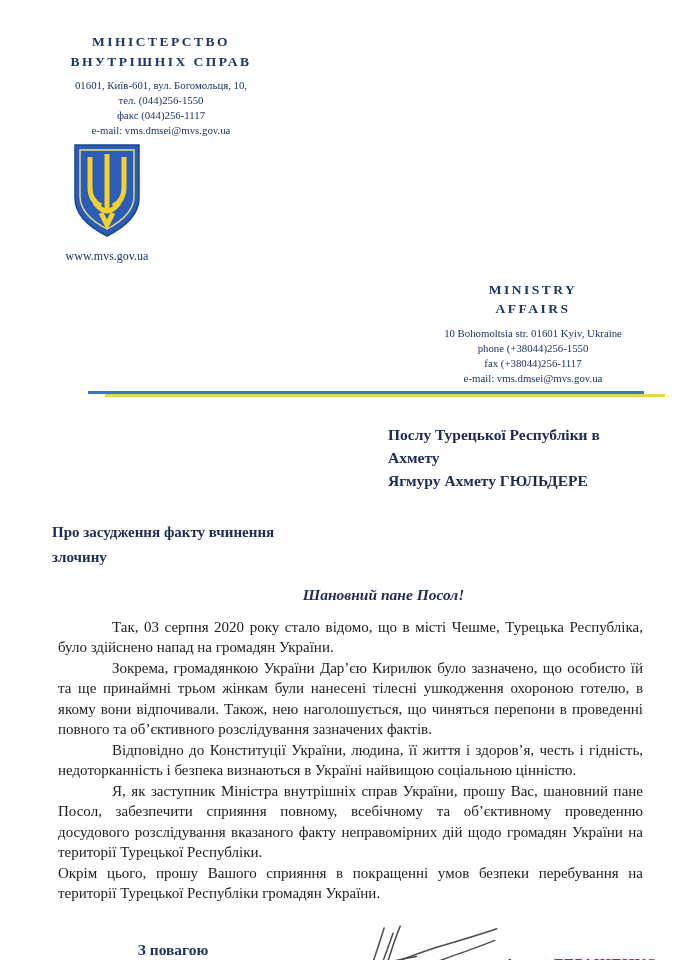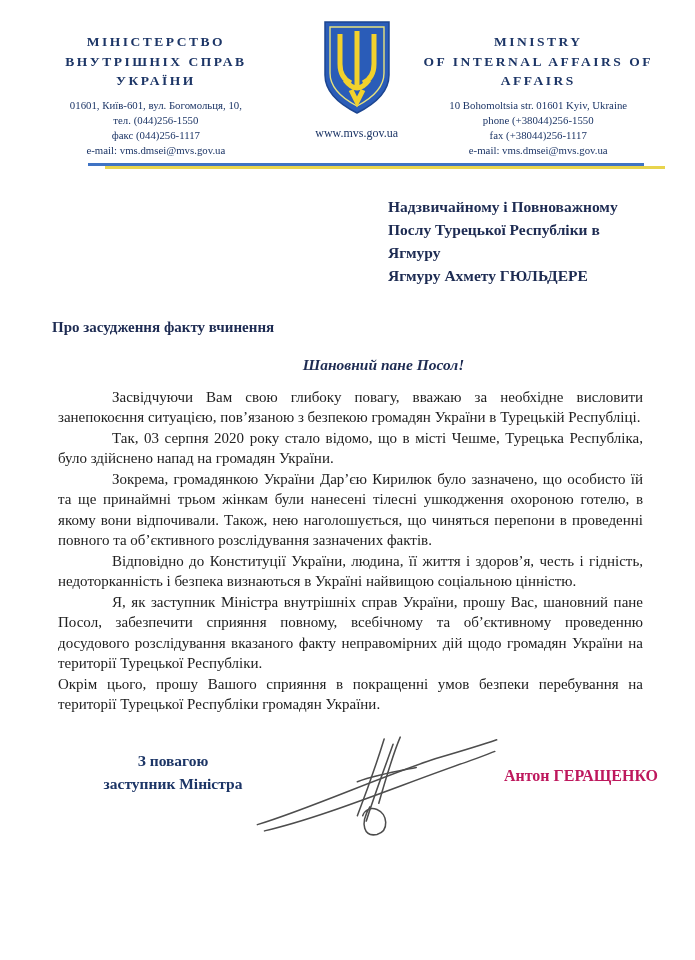--- a/index.html
+++ b/index.html
@@ -8,21 +8,21 @@
     width:695px; height:960px;
     margin:0 auto;
     background:#ffffff;
     font-family:"Liberation Serif","DejaVu Serif",serif;
     color:#1f1f1f;
     overflow:hidden;
     box-shadow:0 0 6px rgba(0,0,0,.35);
   }
 
   
-  .header { display:flex; align-items:flex-start; padding:16px 28px 0 30px; }
+  .header { display:flex; align-items:flex-start; padding:16px 28px 0 30px;flex-direction:column; }
   .hdr-col { text-align:center; }
   .hdr-left  { width:262px; padding-top:16px; }
   .hdr-right { width:268px; padding-top:16px; margin-left:auto; }
   .hdr-title { color:#1c3566; font-weight:bold; font-size:13.5px; letter-spacing:2.5px; line-height:1.45; }
   .hdr-addr  { color:#1c3566; font-size:10.8px; line-height:1.4; margin-top:7px; }
   .hdr-center { width:110px; margin-left:22px; text-align:center; }
   .emblem { display:block; margin:2px auto 0; }
   .website { color:#1c3566; font-size:12px; margin-top:8px; }
 
   
@@ -70,21 +70,20 @@
 <body>
 
 <div class="page">
 
   <div class="header">
 
     <div class="hdr-col hdr-left">
       <div class="hdr-title">
         <div>МІНІСТЕРСТВО</div>
         <div>ВНУТРІШНІХ СПРАВ</div>
-        <div>УКРАЇНИ</div>
       </div>
       <div class="hdr-addr">
         <div>01601, Київ-601, вул. Богомольця, 10,</div>
         <div>тел. (044)256-1550</div>
         <div>факс (044)256-1117</div>
         <div>e-mail: vms.dmsei@mvs.gov.ua</div>
       </div>
     </div>
 
     <div class="hdr-center">
@@ -98,52 +97,50 @@
           <path d="M25,62 Q37,78 49,62"></path>
           <path d="M31,72 L37,84 L43,72"></path>
         </g>
       </svg>
       <div class="website">www.mvs.gov.ua</div>
     </div>
 
     <div class="hdr-col hdr-right">
       <div class="hdr-title">
         <div>MINISTRY</div>
-        <div>OF INTERNAL AFFAIRS OF</div>
         <div>AFFAIRS</div>
       </div>
       <div class="hdr-addr">
         <div>10 Bohomoltsia str. 01601 Kyiv, Ukraine</div>
         <div>phone (+38044)256-1550</div>
         <div>fax (+38044)256-1117</div>
         <div>e-mail: vms.dmsei@mvs.gov.ua</div>
       </div>
     </div>
   </div>
 
   <div class="divider">
     <div class="divider-blue"></div>
     <div class="divider-yellow"></div>
   </div>
 
   <div class="recipient">
-    <div>Надзвичайному і Повноважному</div>
     <div>Послу Турецької Республіки в</div>
-    <div>Ягмуру</div>
+    <div>Ахмету</div>
     <div>Ягмуру Ахмету ГЮЛЬДЕРЕ</div>
   </div>
 
   <div class="subject">
     <div>Про засудження факту вчинення</div>
+    <div>злочину</div>
   </div>
 
   <div class="salutation">Шановний пане Посол!</div>
 
   <div class="body-text">
-    <p>Засвідчуючи Вам свою глибоку повагу, вважаю за необхідне висловити занепокоєння ситуацією, пов’язаною з безпекою громадян України в Турецькій Республіці.</p>
     <p>Так, 03 серпня 2020 року стало відомо, що в місті Чешме, Турецька Республіка, було здійснено напад на громадян України.</p>
     <p>Зокрема, громадянкою України Дар’єю Кирилюк було зазначено, що особисто їй та ще принаймні трьом жінкам були нанесені тілесні ушкодження охороною готелю, в якому вони відпочивали. Також, нею наголошується, що чиняться перепони в проведенні повного та об’єктивного розслідування зазначених фактів.</p>
     <p>Відповідно до Конституції України, людина, її життя і здоров’я, честь і гідність, недоторканність і безпека визнаються в Україні найвищою соціальною цінністю.</p>
     <p>Я, як заступник Міністра внутрішніх справ України, прошу Вас, шановний пане Посол, забезпечити сприяння повному, всебічному та об’єктивному проведенню досудового розслідування вказаного факту неправомірних дій щодо громадян України на території Турецької Республіки.</p>
     <p class="no-indent">Окрім цього, прошу Вашого сприяння в покращенні умов безпеки перебування на території Турецької Республіки громадян України.</p>
   </div>
 
   <div class="sign-row">
     <div class="closing">
       <div>З повагою</div>

